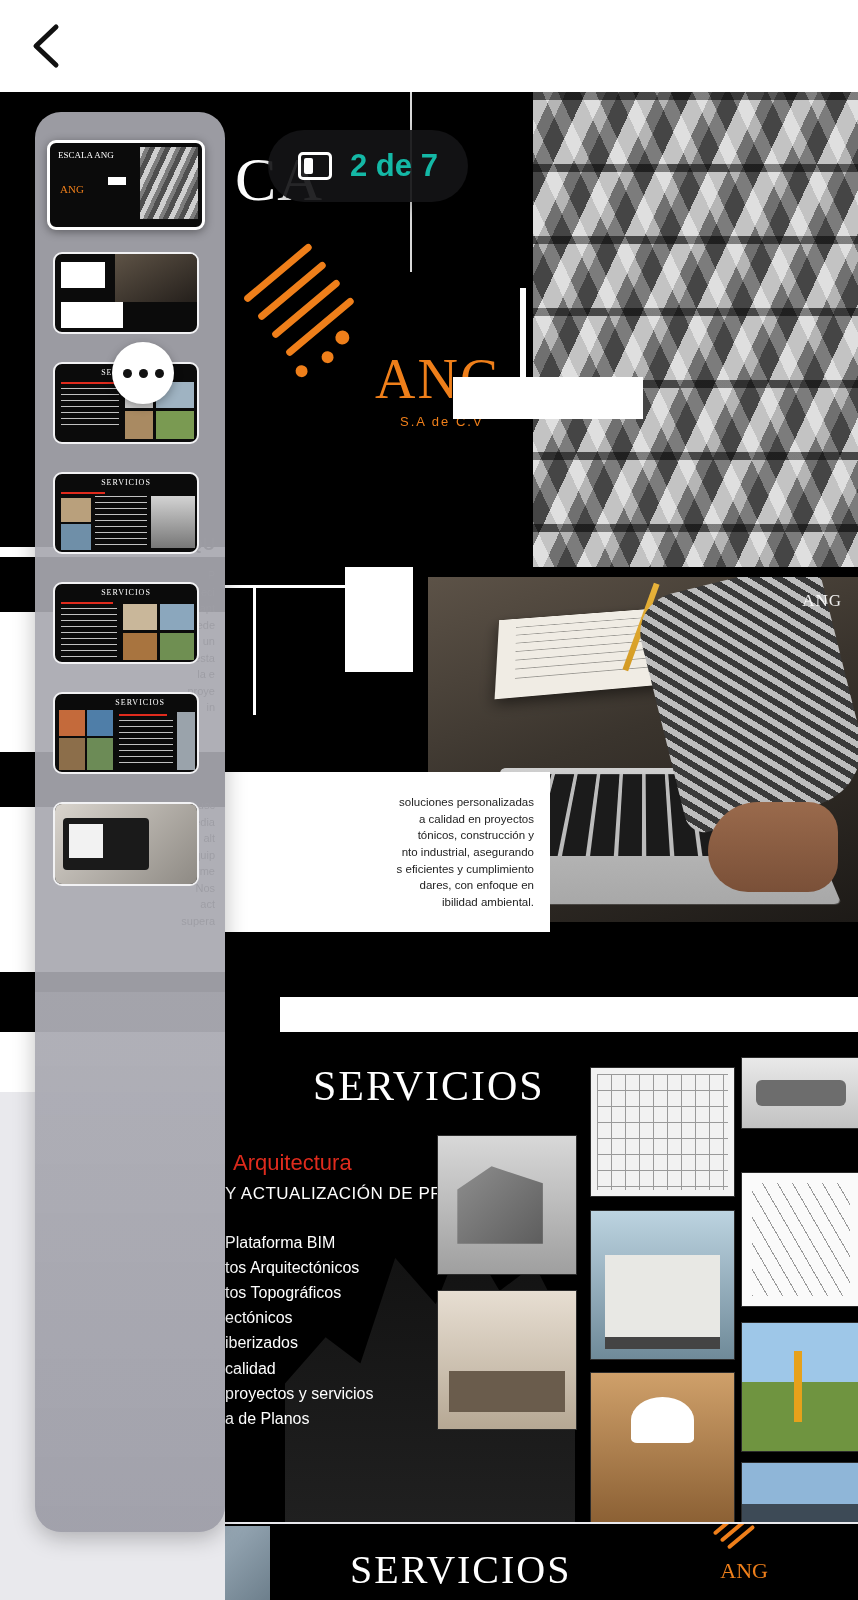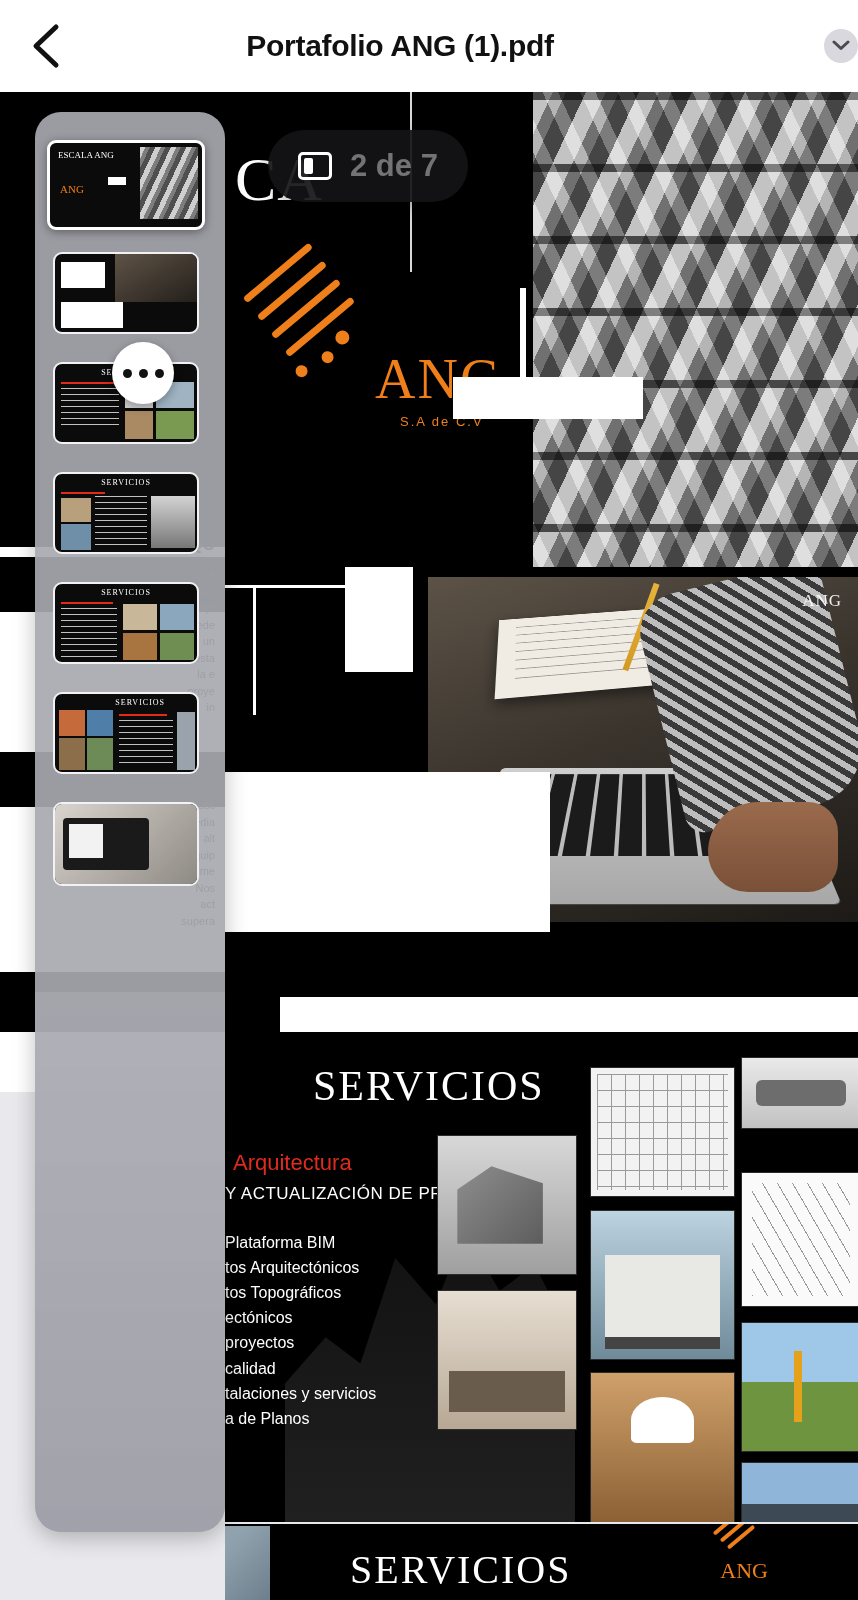--- a/index.html
+++ b/index.html
@@ -343,21 +343,21 @@
   .pill-icon {
     width: 34px; height: 28px;
     border: 3px solid #ffffff; border-radius: 5px;
     position: relative;
   }
   .pill-icon::after {
     content:""; position:absolute; left:3px; top:3px; bottom:3px; width: 9px;
     background:#ffffff; border-radius:2px;
   }
   .pill-text {
-    color: #737373; font-size: 31px; font-weight: bold;
+    color: #14b8a6; font-size: 31px; font-weight: bold;
   }
 
   
   .thumb-rail {
     position: absolute;
     left: 35px; top: 20px;
     width: 190px; height: 1420px;
     background: rgba(168,168,176,.92);
     border-radius: 26px;
     z-index: 80;
@@ -431,30 +431,20 @@
 
 <div class="screen">
 
   <div class="header">
     <div class="back-btn">
       <span>
         <svg width="34" height="46" viewBox="0 0 34 46" aria-hidden="true">
           <path d="M28 4 L8 23 L28 42" fill="none" stroke="#111" stroke-width="5" stroke-linecap="round" stroke-linejoin="round"></path>
         </svg>
       </span>
-    </div>
-    <div class="title-wrap">
-      <div class="doc-title">Portafolio ANG (1).pdf</div>
-      <div class="chev-circle">
-        <span>
-          <svg width="18" height="12" viewBox="0 0 18 12" aria-hidden="true">
-            <path d="M2 3 L9 9.5 L16 3" fill="none" stroke="#4a4a52" stroke-width="3" stroke-linecap="round" stroke-linejoin="round"></path>
-          </svg>
-        </span>
-      </div>
     </div>
   </div>
 
   <div class="viewer">
 
     <div class="bg-page">
       <div class="blk" style="left:0;top:0;width:225px;height:455px;"></div>
       <div class="blk" style="left:0;top:465px;width:225px;height:55px;"></div>
       <div class="blk" style="left:0;top:660px;width:225px;height:55px;"></div>
       <div class="blk" style="left:0;top:880px;width:225px;height:60px;"></div>
@@ -512,38 +502,45 @@
           <div class="keys"></div>
         </div>
         <div class="notebook"></div>
         <div class="pencil"></div>
         <div class="arm"></div>
         <div class="hand"></div>
         <div class="photo-logo">ANG</div>
       </div>
 
       <div class="mision-card">
+        <div class="mision-body" style="white-space:pre-line;">soluciones personalizadas
+a calidad en proyectos
+tónicos, construcción y
+nto industrial, asegurando
+s eficientes y cumplimiento
+dares, con enfoque en
+ibilidad ambiental.</div>
       </div>
 
       <div class="white-notch" style="left:55px; top:430px; width:578px; height:35px; background:#fff;"></div>
     </div>
 
     <div class="slide3">
       <div class="skyline"></div>
       <div class="serv-title">SERVICIOS</div>
       <div class="serv-sub">Arquitectura</div>
       <div class="serv-sub2">Y ACTUALIZACIÓN DE PROYECTOS</div>
       <div class="serv-list">
         <div>Plataforma BIM</div>
         <div>tos Arquitectónicos</div>
         <div>tos Topográficos</div>
         <div>ectónicos</div>
-        <div>proyectos</div>
+        <div>iberizados</div>
         <div>calidad</div>
-        <div>talaciones y servicios</div>
+        <div>proyectos y servicios</div>
         <div>a de Planos</div>
       </div>
 
       <div class="thumbgrid" style="inset:0;">
         <div class="th th-render3d" style="left:212px; top:103px; width:140px; height:140px;"></div>
         <div class="th th-cad" style="left:365px; top:35px;  width:145px; height:130px;"></div>
         <div class="th th-truck" style="left:516px; top:25px;  width:120px; height:72px;"></div>
         <div class="th th-iso" style="left:516px; top:140px; width:120px; height:135px;"></div>
         <div class="th th-house" style="left:365px; top:178px; width:145px; height:150px;"></div>
         <div class="th th-kitchen" style="left:212px; top:258px; width:140px; height:140px;"></div>

